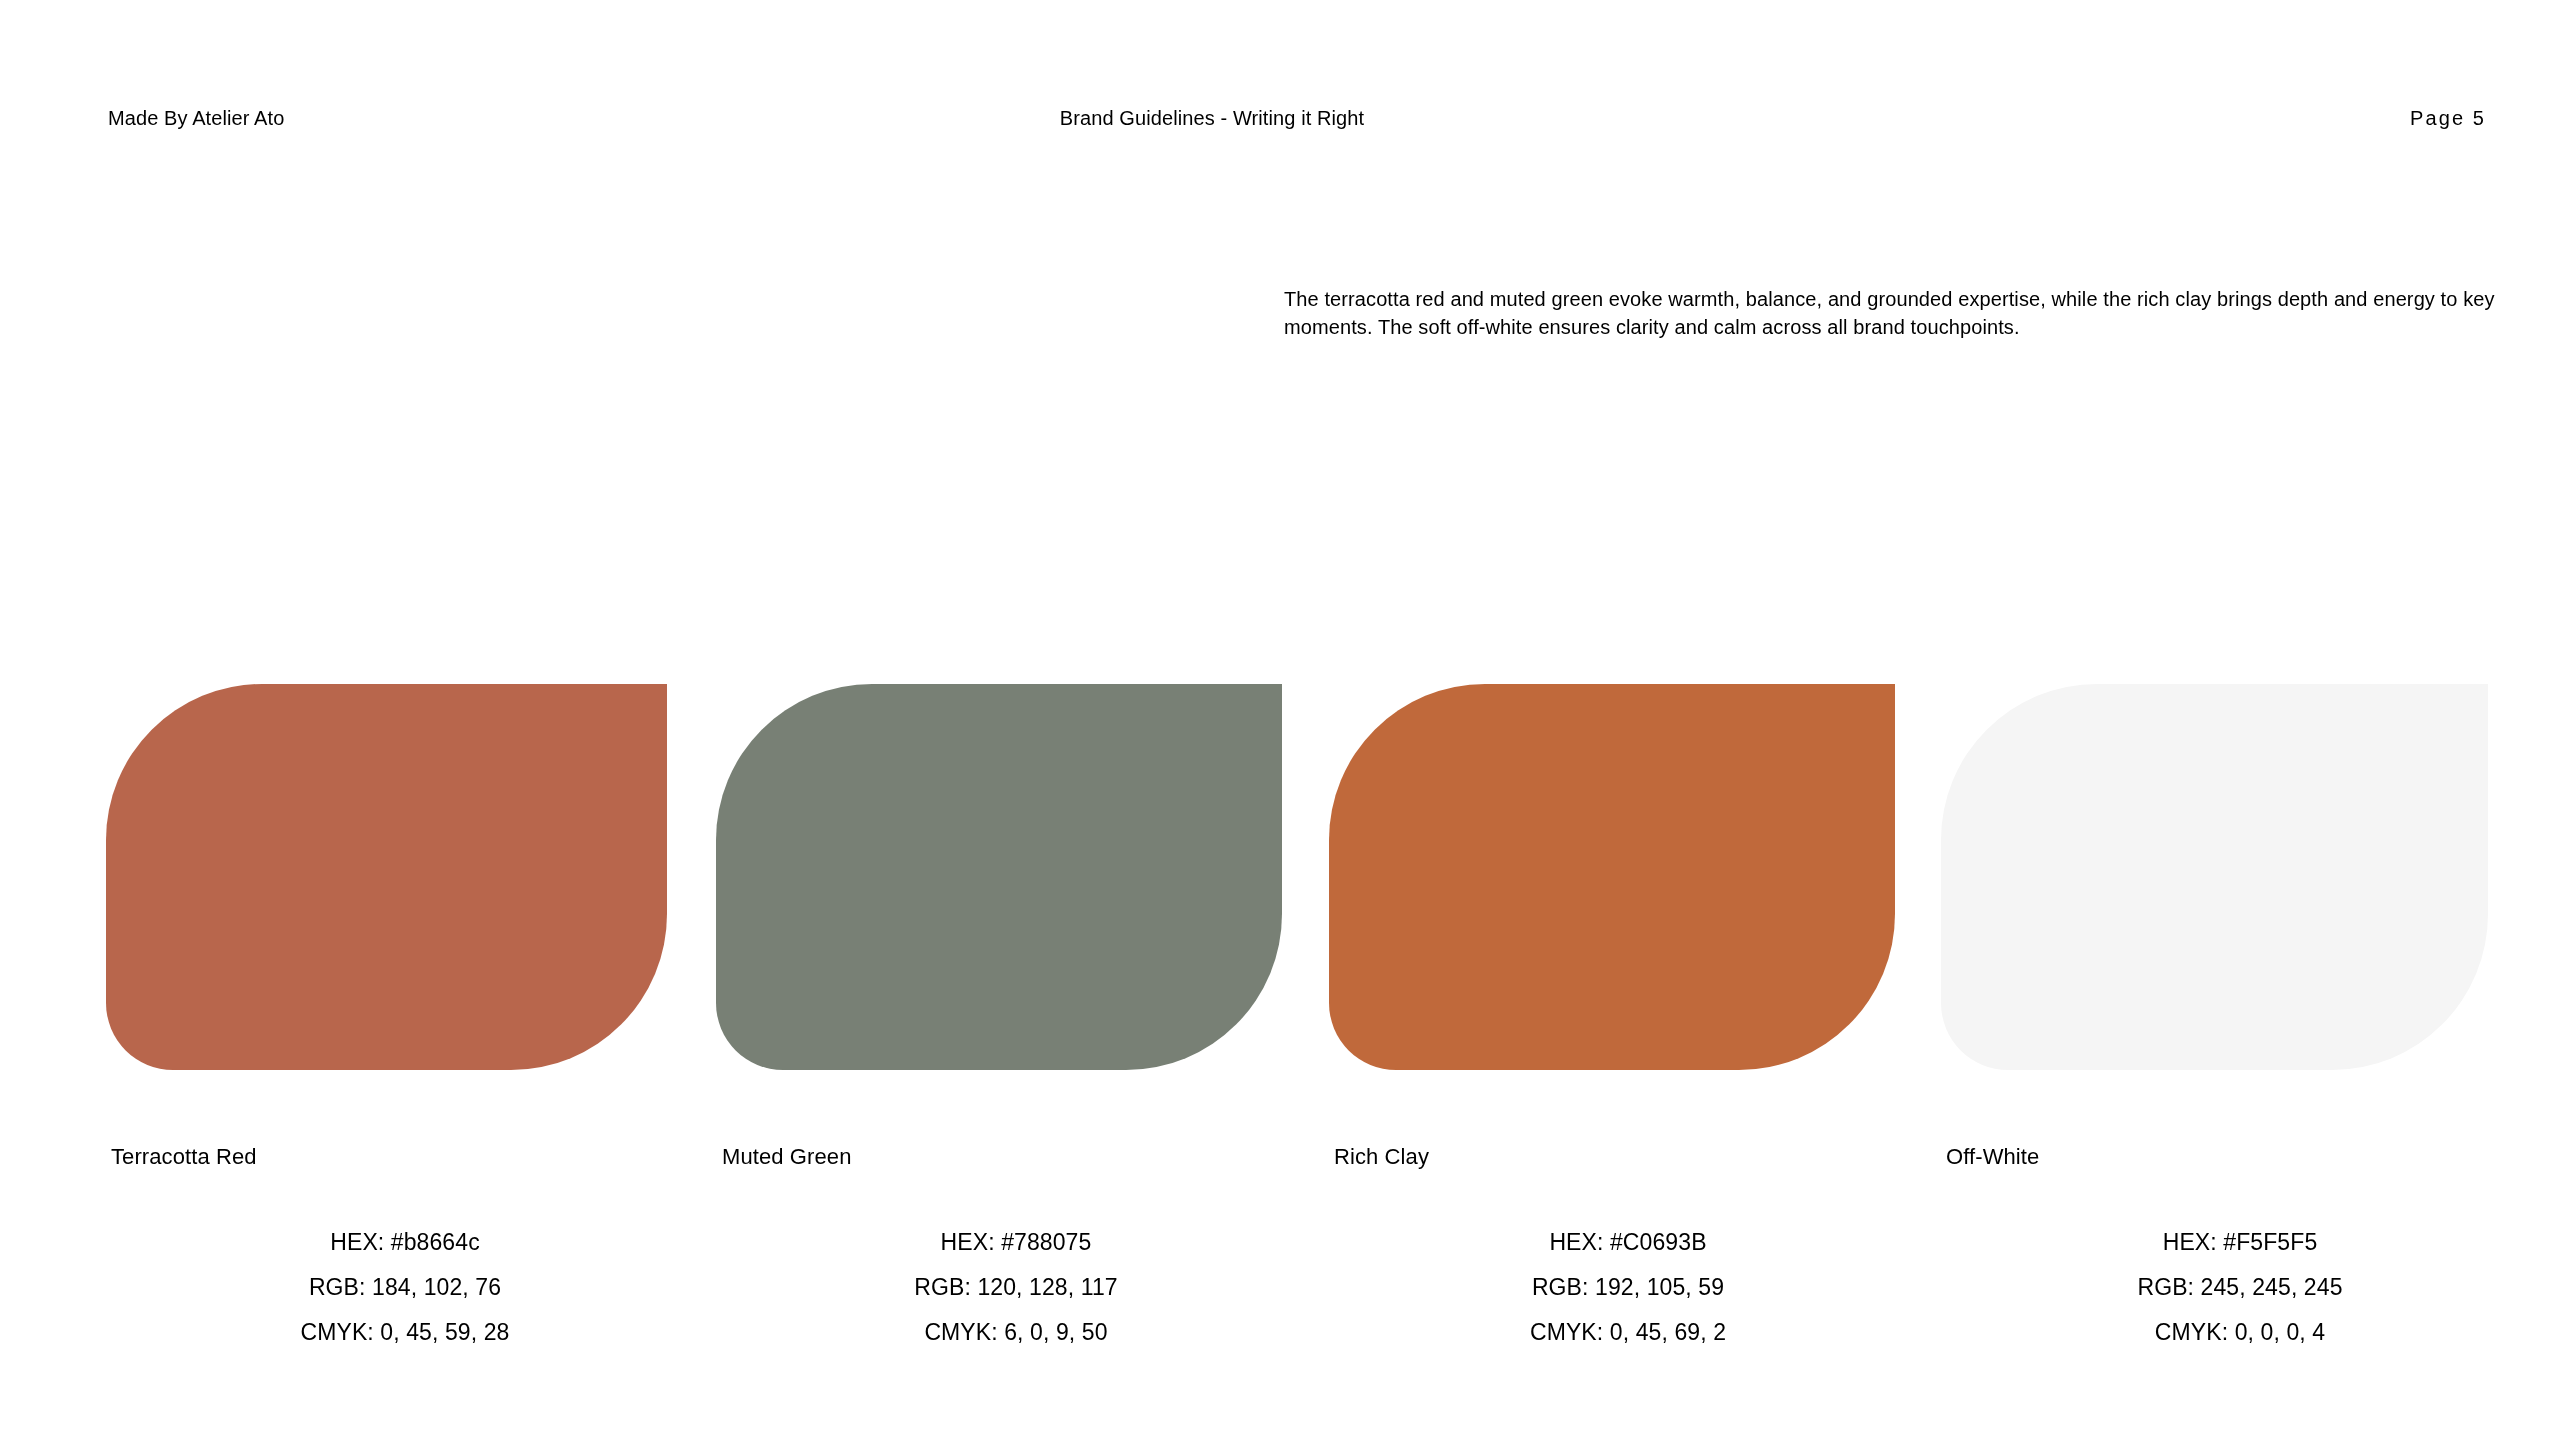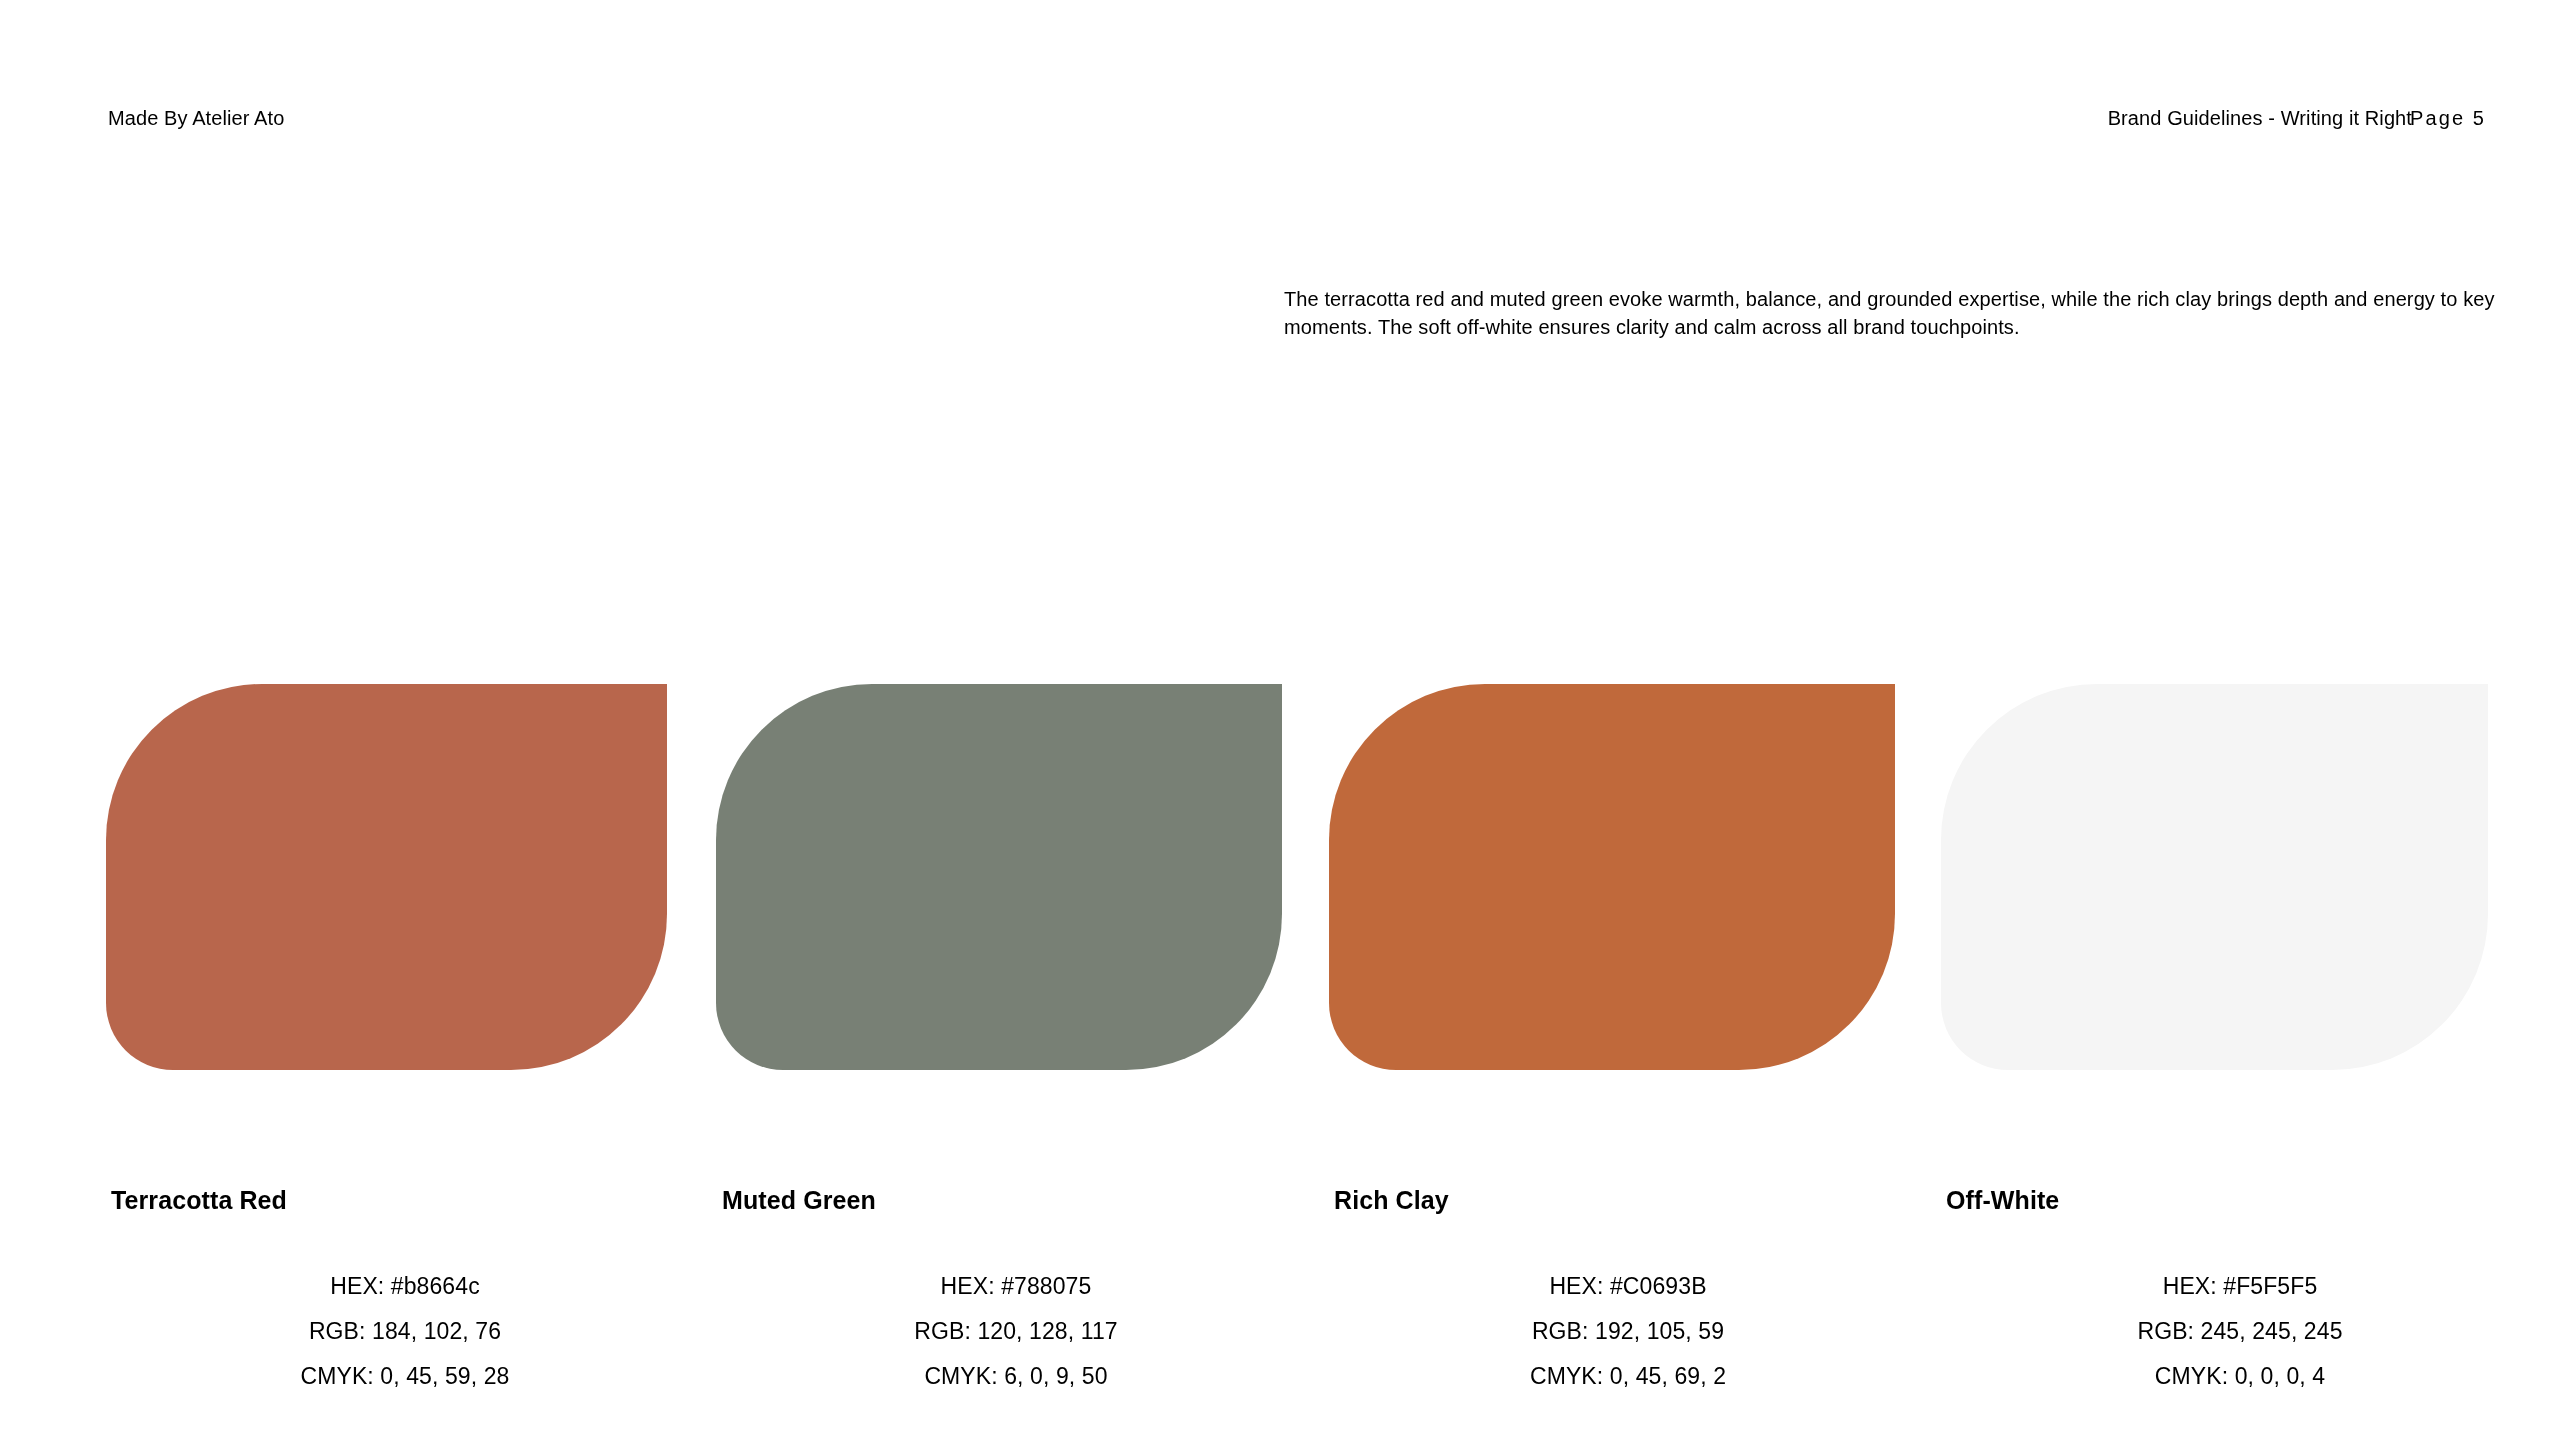--- a/index.html
+++ b/index.html
@@ -23,21 +23,21 @@
     top:93px; left:0; width:2576px; height:34px;
   }
   .header-left {
     position:absolute; left:96px; top:0;
     font-size:20px; line-height:27px;
     letter-spacing:0.1px;
     white-space:nowrap;
   }
   .header-center {
     position:absolute; left:0; top:0; width:2408px;
-    text-align:right;
+    text-align:center;
     font-size:20px; line-height:27px;
     letter-spacing:0.1px;
   }
   .header-right {
     position:absolute; right:94px; top:0;
     font-size:20px; line-height:27px;
     letter-spacing:2.1px;
     white-space:nowrap;
   }
 
@@ -92,26 +92,25 @@
     position:absolute;
     top:1127px;
     width:604px;
   }
   .cap-1 { left:95px; }
   .cap-2 { left:706px; }
   .cap-3 { left:1318px; }
   .cap-4 { left:1930px; }
 
   .cap-name {
-    font-size:25px;
+    font-size:22px;
     line-height:27px;
-    font-weight:700;
+    font-weight:400;
     letter-spacing:0.1px;
     white-space:nowrap;
-    margin-top:44px;
   }
   .cap-specs {
     margin-top:42px;
     font-size:23px;
     line-height:37px;
     letter-spacing:0.1px;
   }
   .cap-specs div { white-space:nowrap;text-align:center; }
 </style>
 </head>

